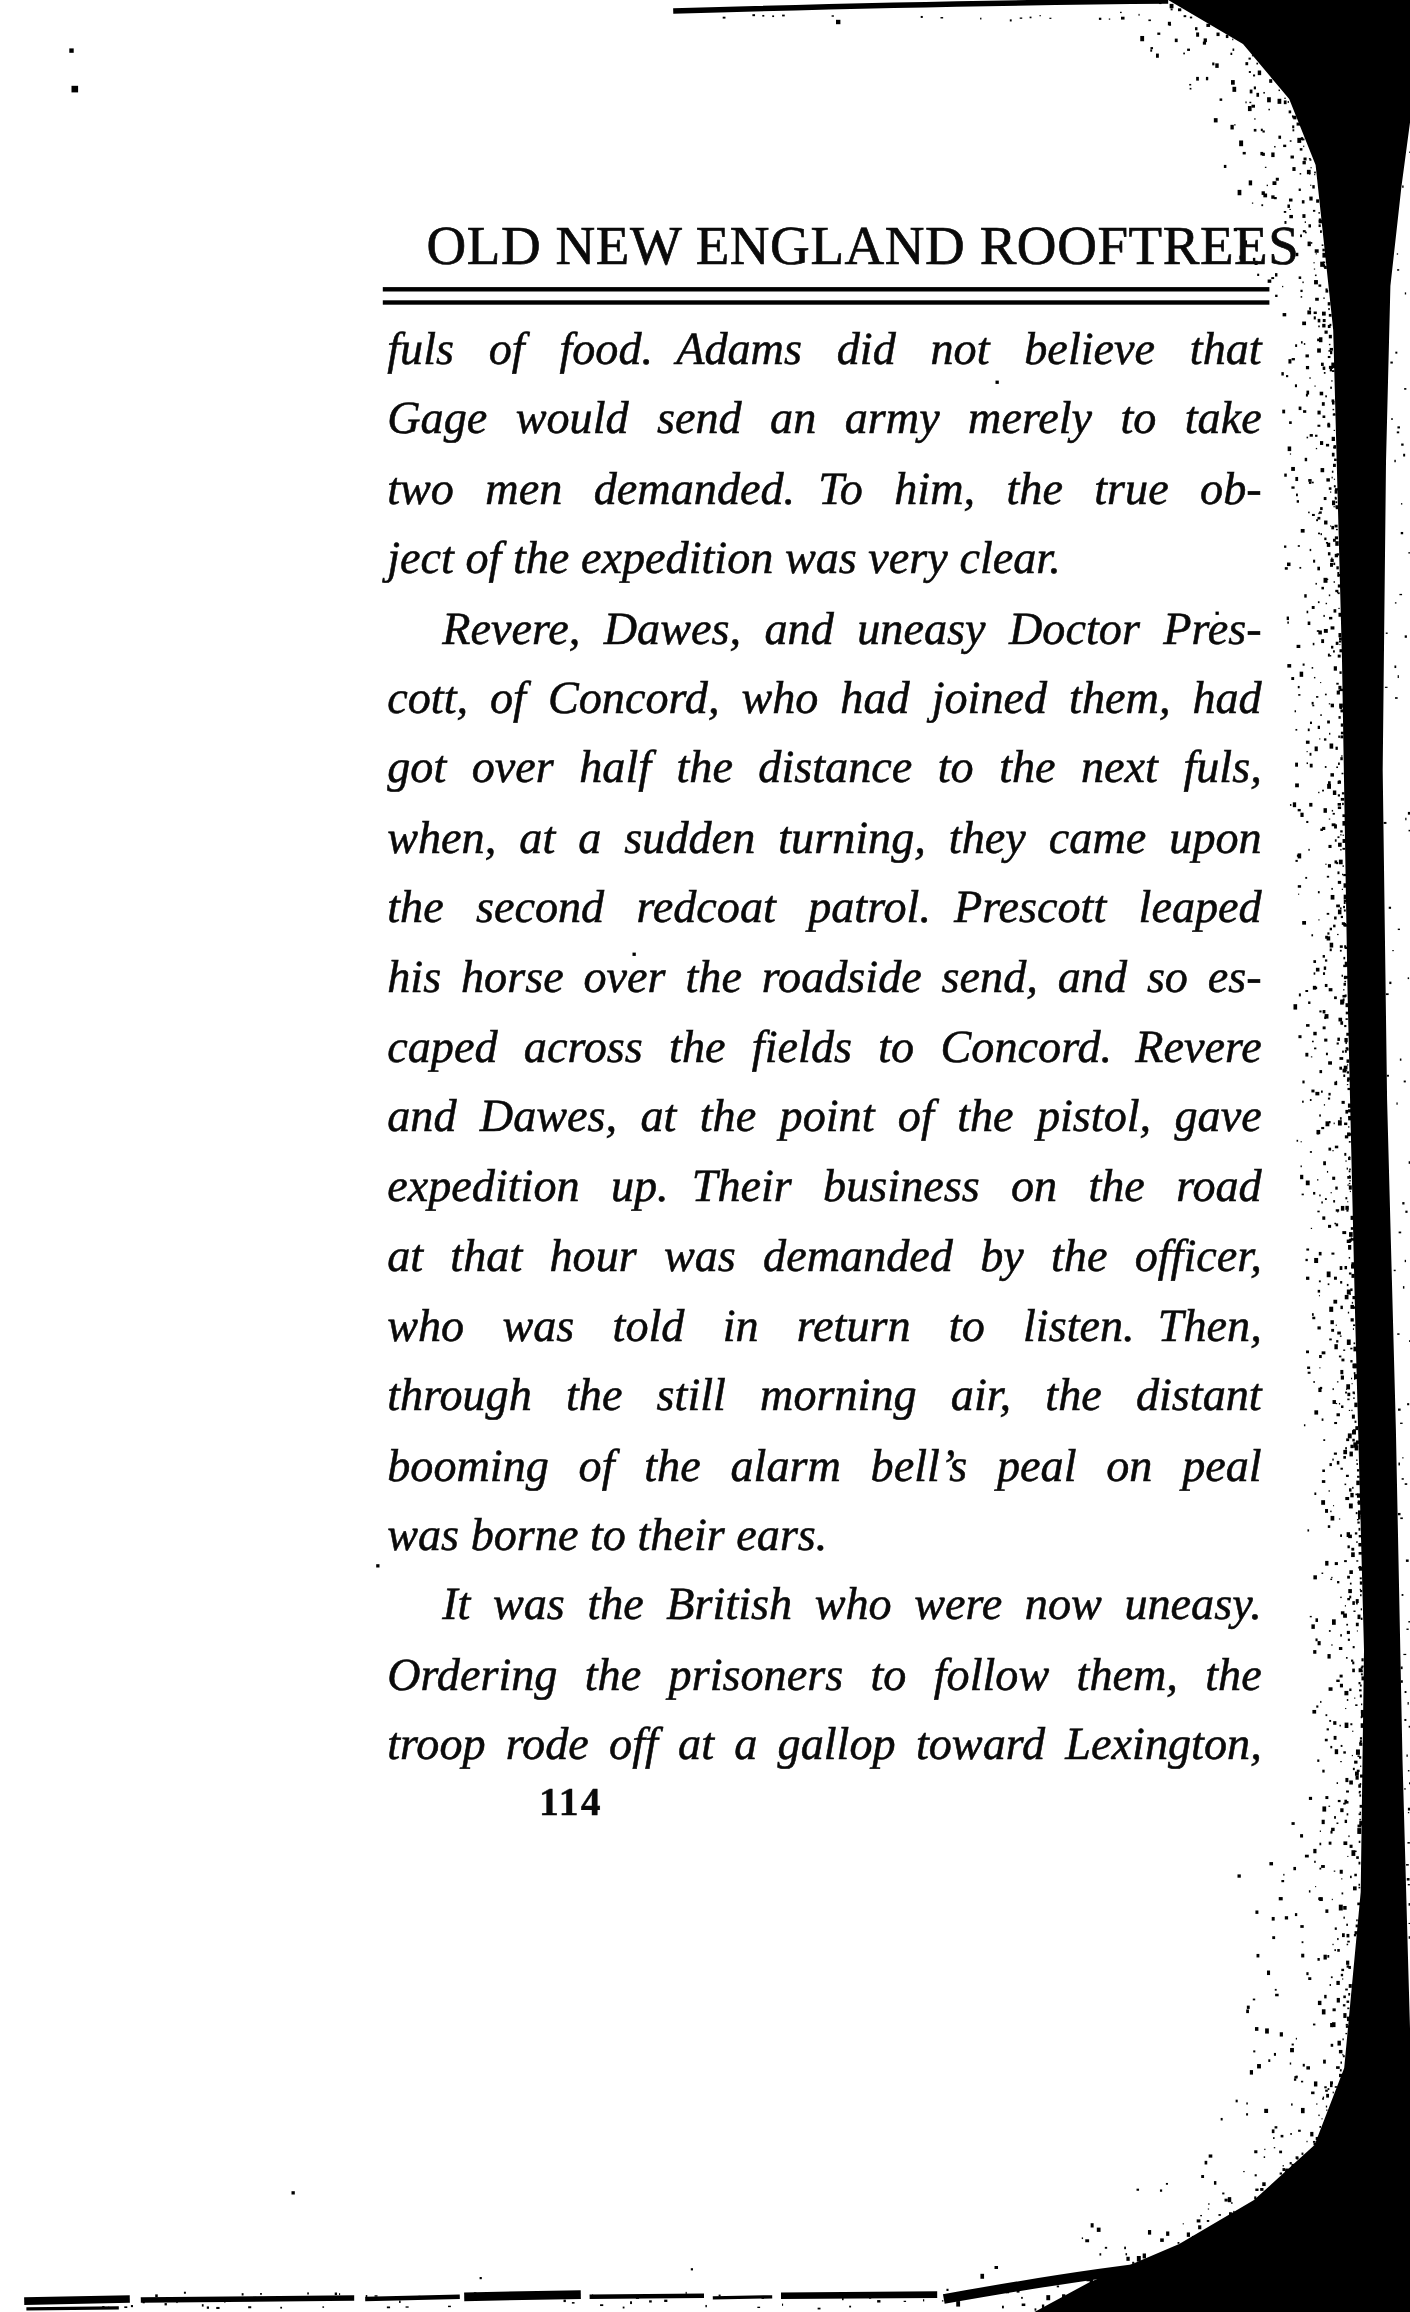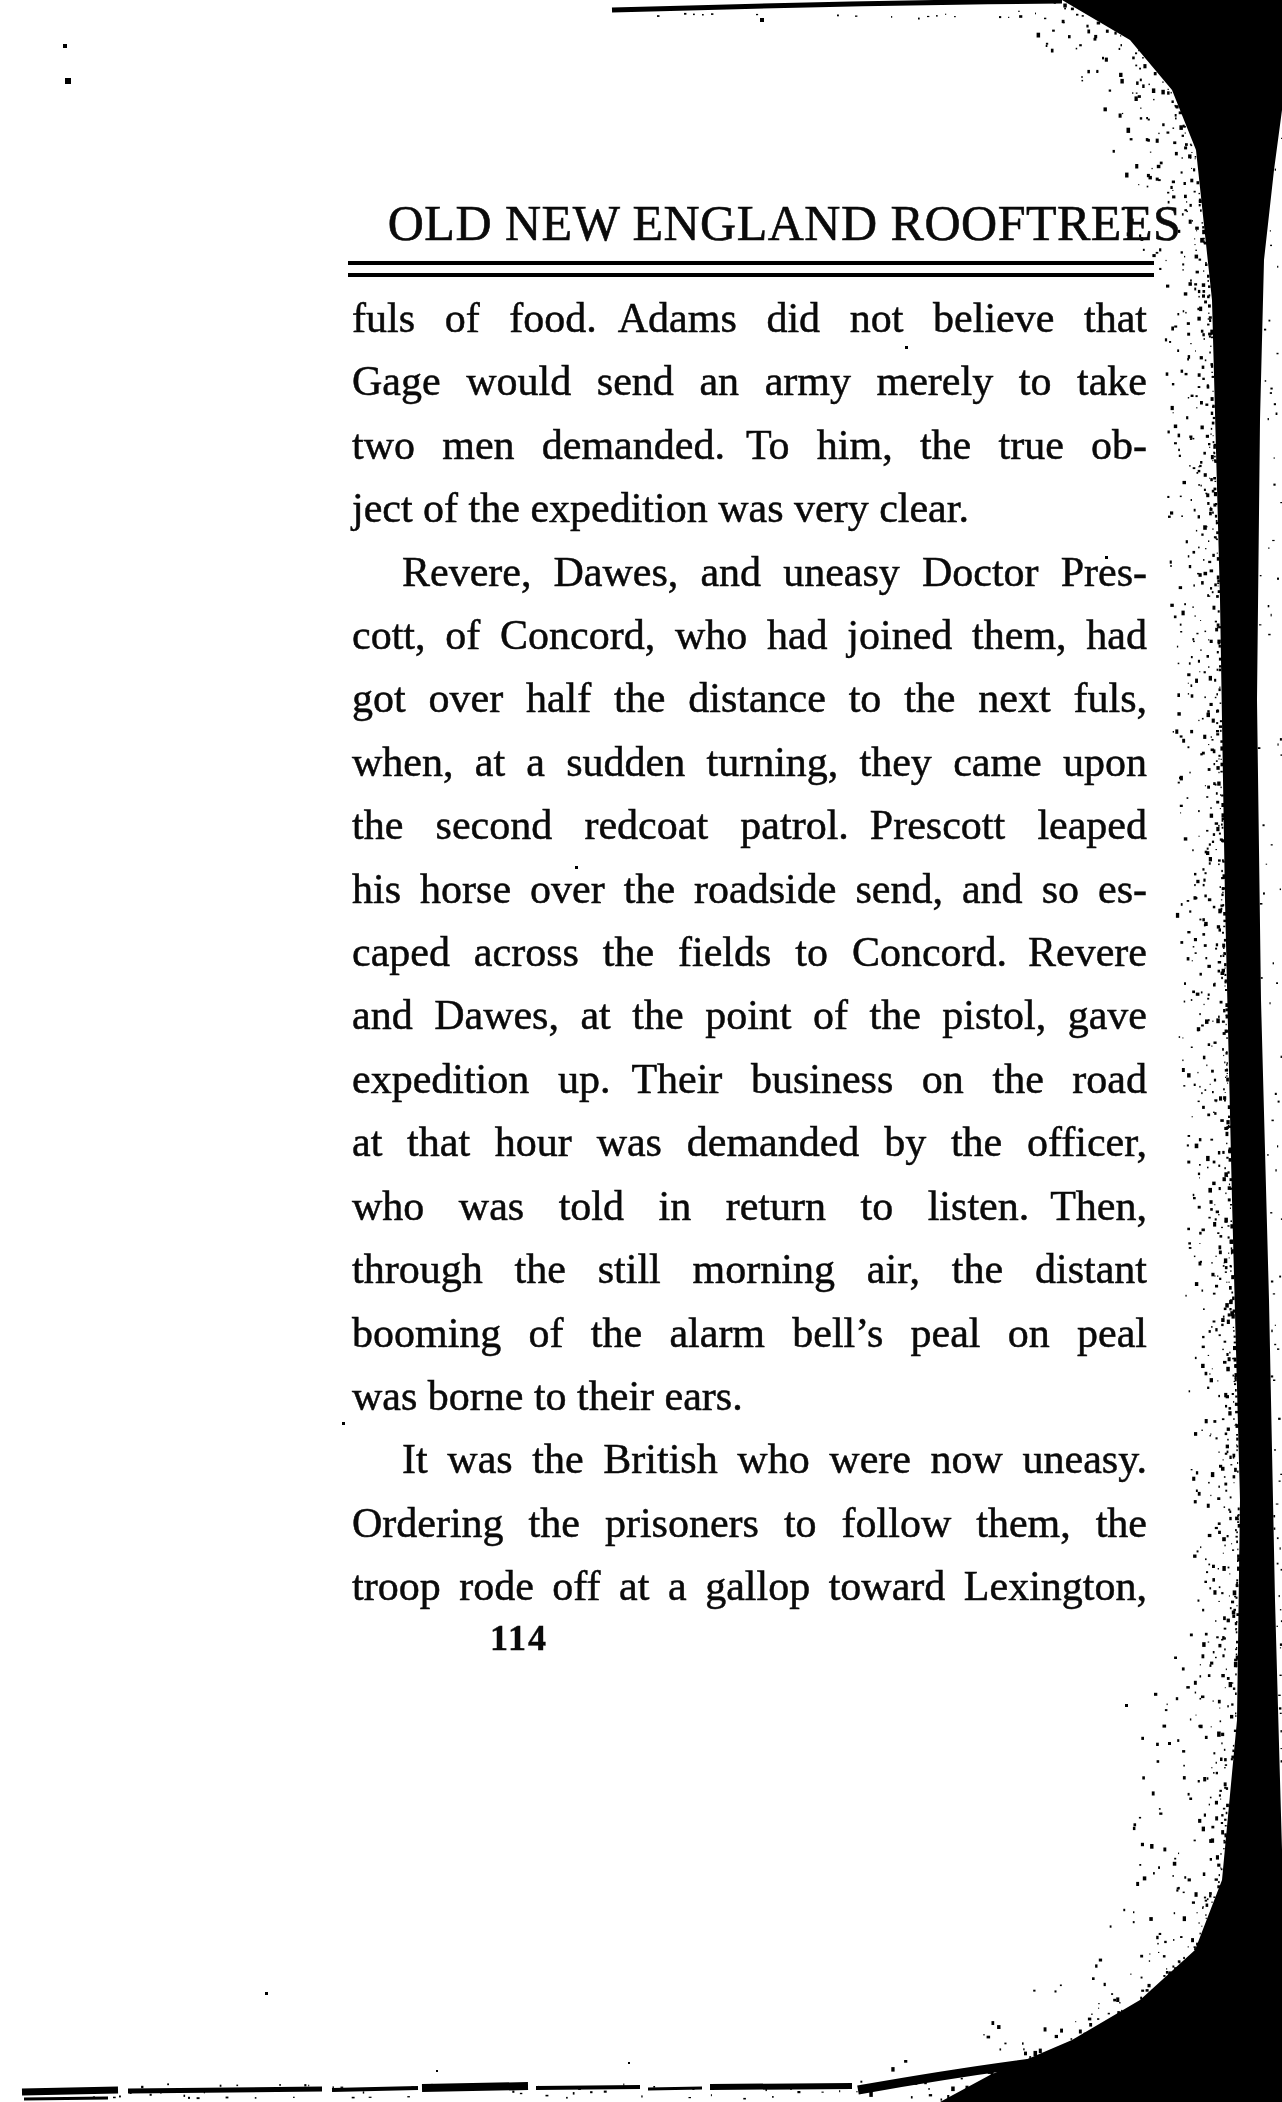--- a/index.html
+++ b/index.html
@@ -14,21 +14,21 @@
     white-space:nowrap;margin-left:35px;-webkit-text-stroke:0.6px #0a0a0a;
   }
   .head-rule{
     position:absolute;left:348px;top:261px;width:806px;height:8px;
     border-top:4px solid #000;border-bottom:4px solid #000;
   }
   .body-text{
     position:absolute;left:352px;top:287px;width:795px;
     font-size:42px;line-height:63.4px;-webkit-text-stroke:0.5px #0a0a0a;
   }
-  .line{text-align:justify;text-align-last:justify;}
+  .line{text-align:justify;text-align-last:justify;font-style:italic;}
   .line.noj{text-align:right;text-align-last:left;}
   .line.indent{padding-left:50px;}
   .page-number{
     position:absolute;left:490px;top:1607px;
     font-size:36px;font-weight:bold;line-height:63.4px;letter-spacing:2px;
     -webkit-text-stroke:0.4px #0a0a0a;
   }
 </style>
 </head>
 <body>

